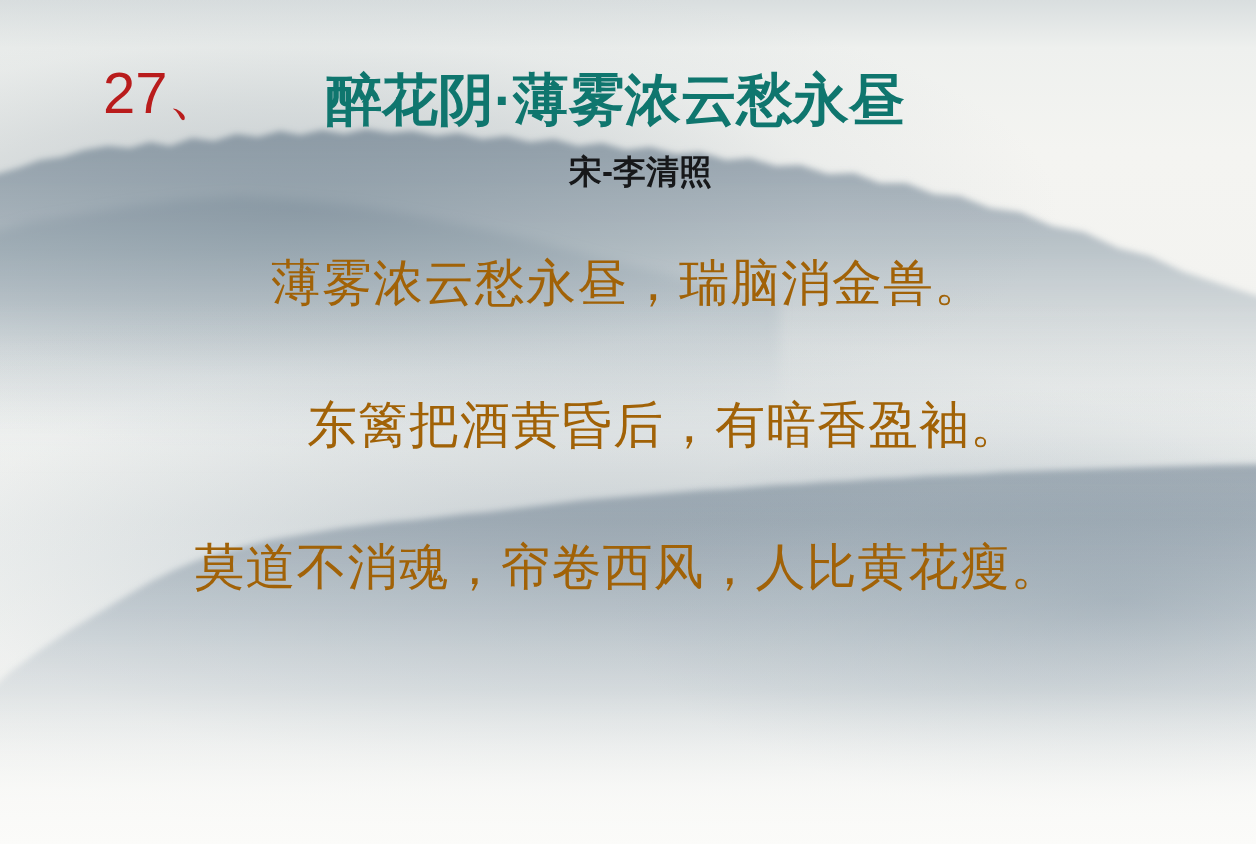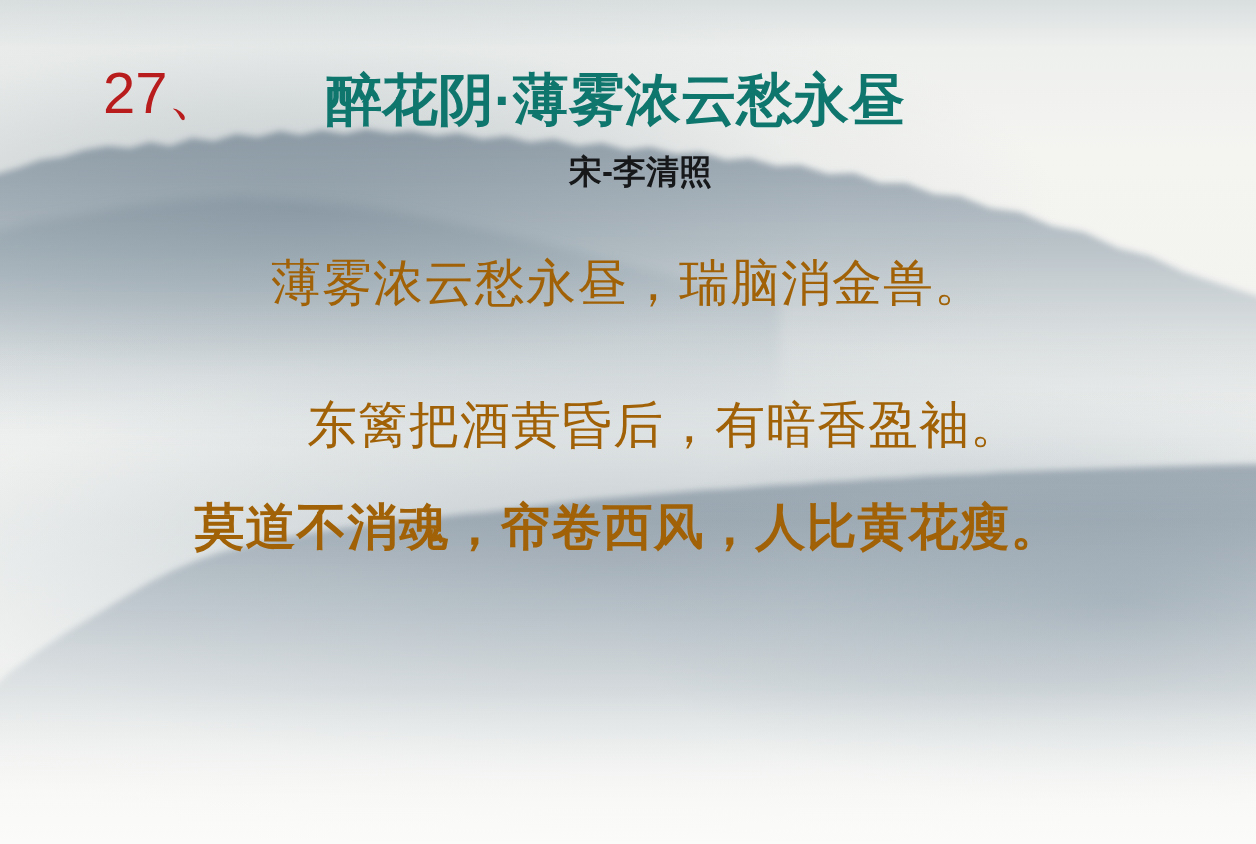--- a/index.html
+++ b/index.html
@@ -132,21 +132,21 @@
     font-size:50px;
     font-weight:400;
     color:#a16207;
     line-height:1;
     white-space:nowrap;
     letter-spacing:1px;
   }
   .poem-line.l1 { margin-top:0px;  }
   .poem-line.l2 { margin-top:92px; }
   .poem-line.l3 { margin-top:92px;margin-left:36px; }
-  .poem-line.l4 { margin-top:52px;font-weight:bold; }
+  .poem-line.l4 { margin-top:92px; }
 </style>
 </head>
 <body>
 
 <div id="slide">
 
   <div class="bg-layer bg-sky"></div>
 
   <svg class="bg-ridges" viewBox="0 0 1256 844" preserveAspectRatio="none">
     <defs>

